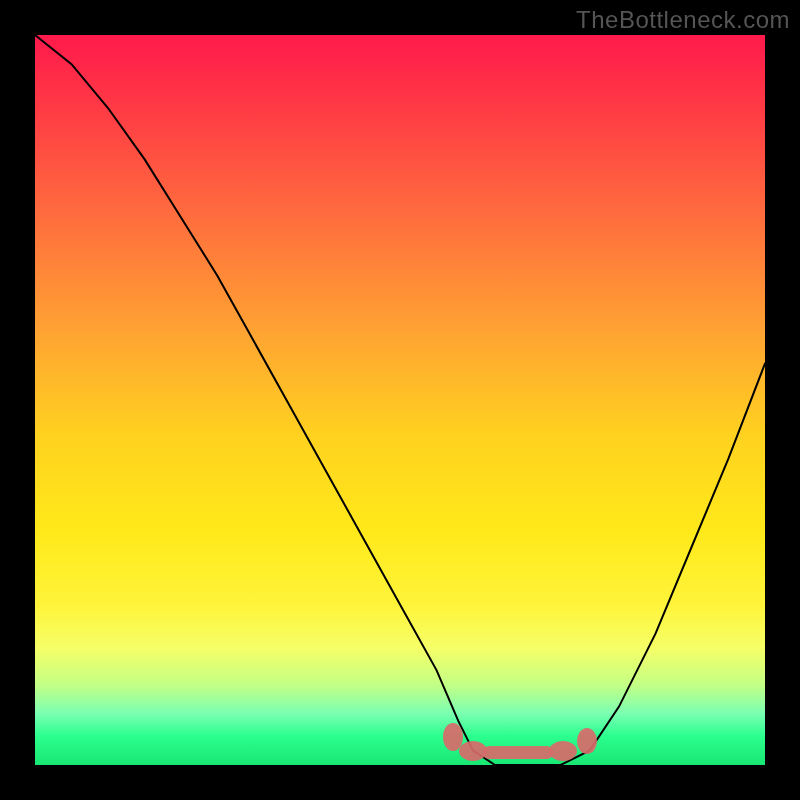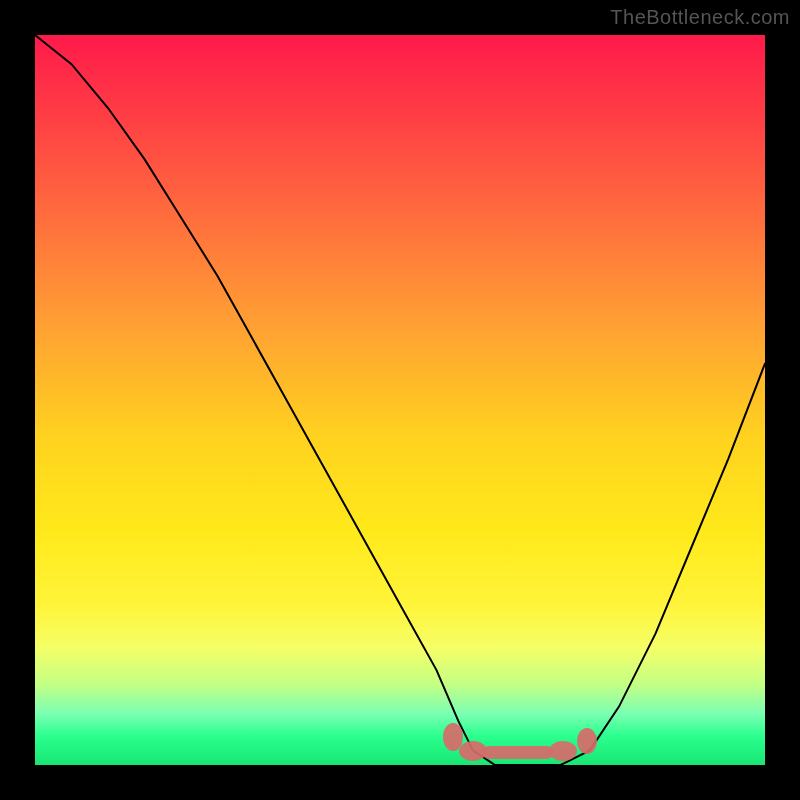--- a/index.html
+++ b/index.html
@@ -15,21 +15,21 @@
     position: relative;
     width: 800px;
     height: 800px;
     background: #000;
   }
   .watermark {
     position: absolute;
     top: 6px;
     right: 10px;
     color: #555;
-    font-size: 20px;
+    font-size: 24px;
     font-weight: 500;
     letter-spacing: 0.5px;
     z-index: 5;
   }
   .plot {
     position: absolute;
     left: 35px;
     top: 35px;
     width: 730px;
     height: 730px;

